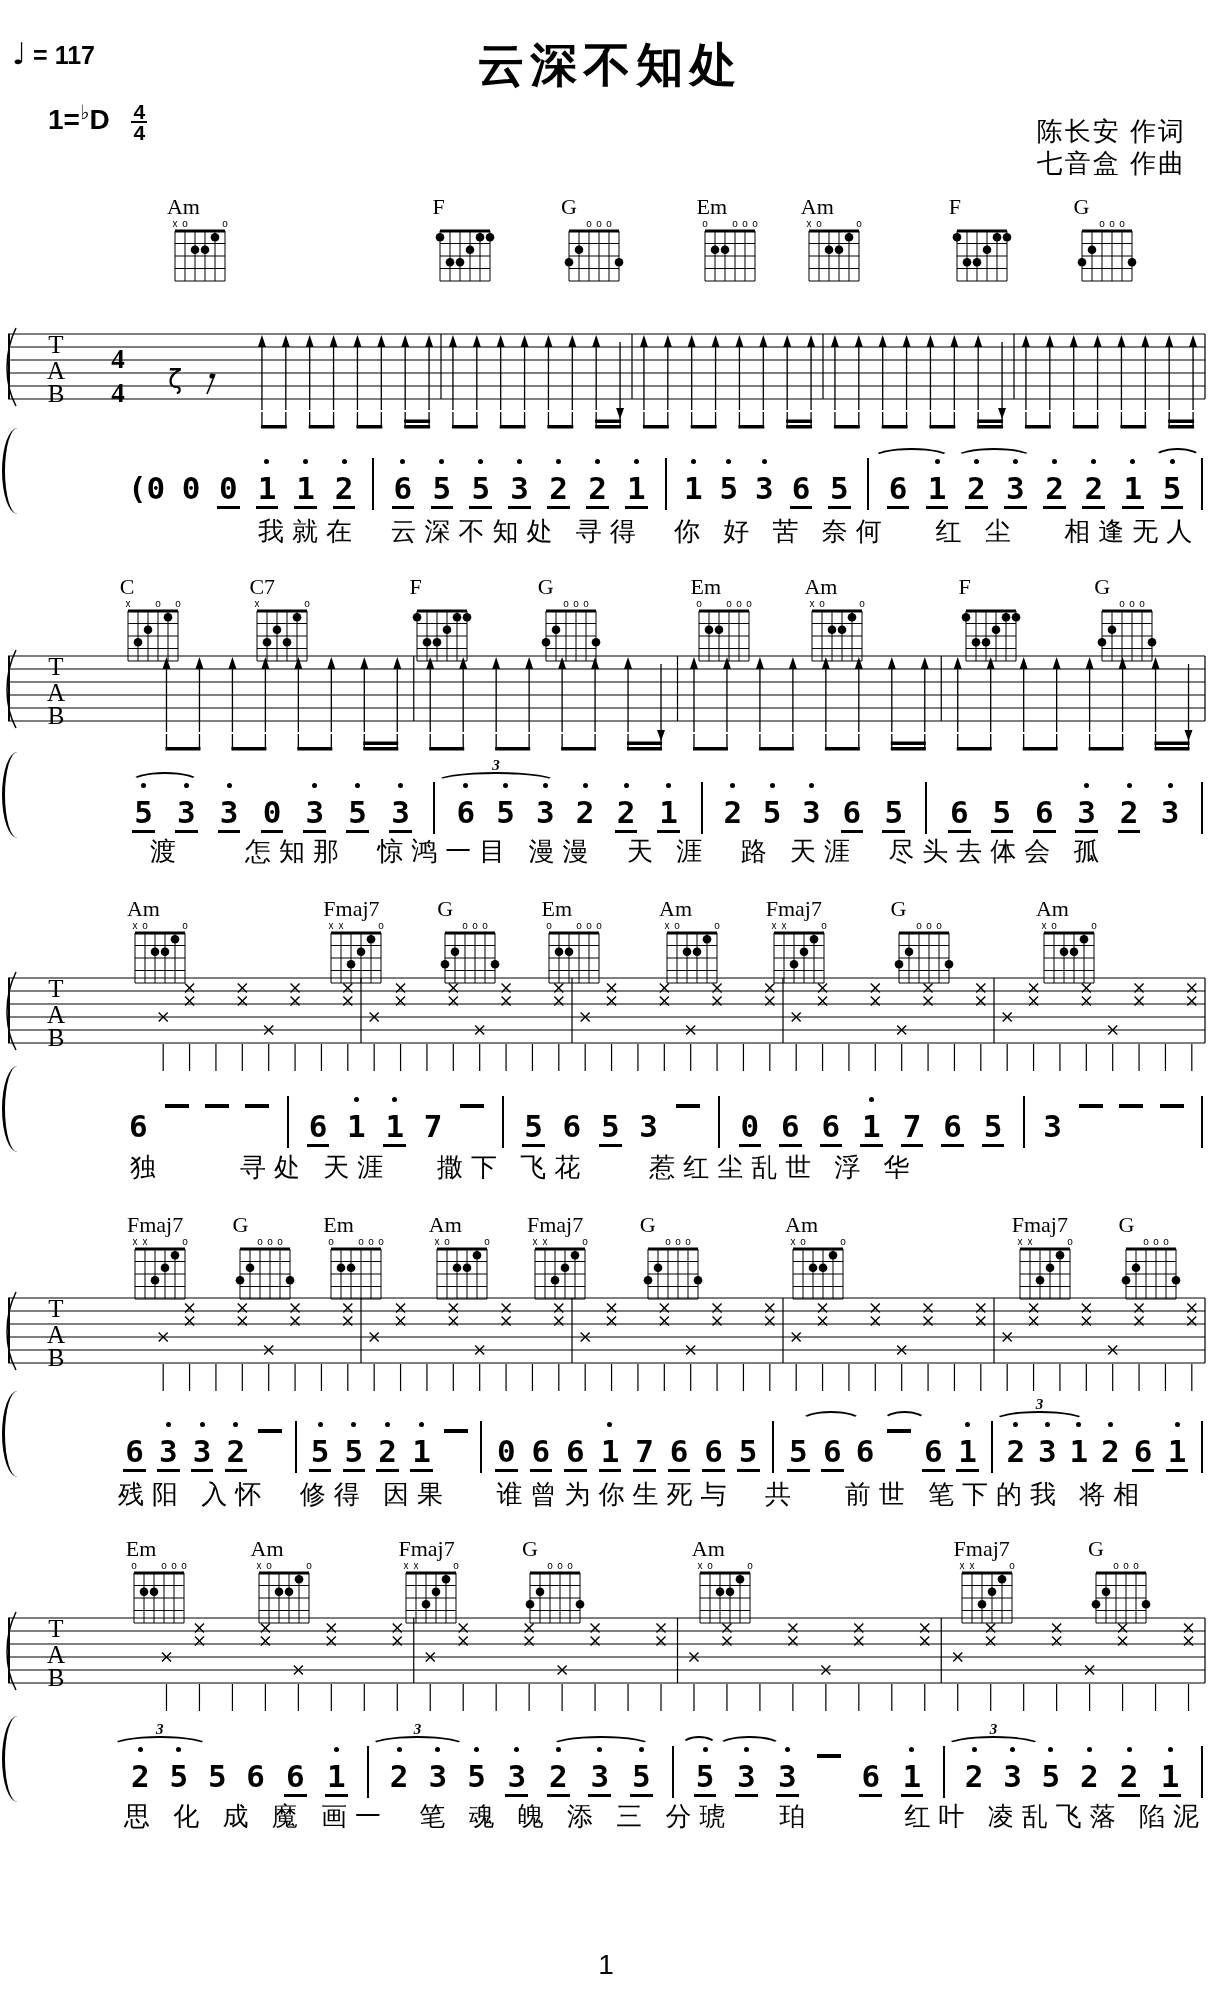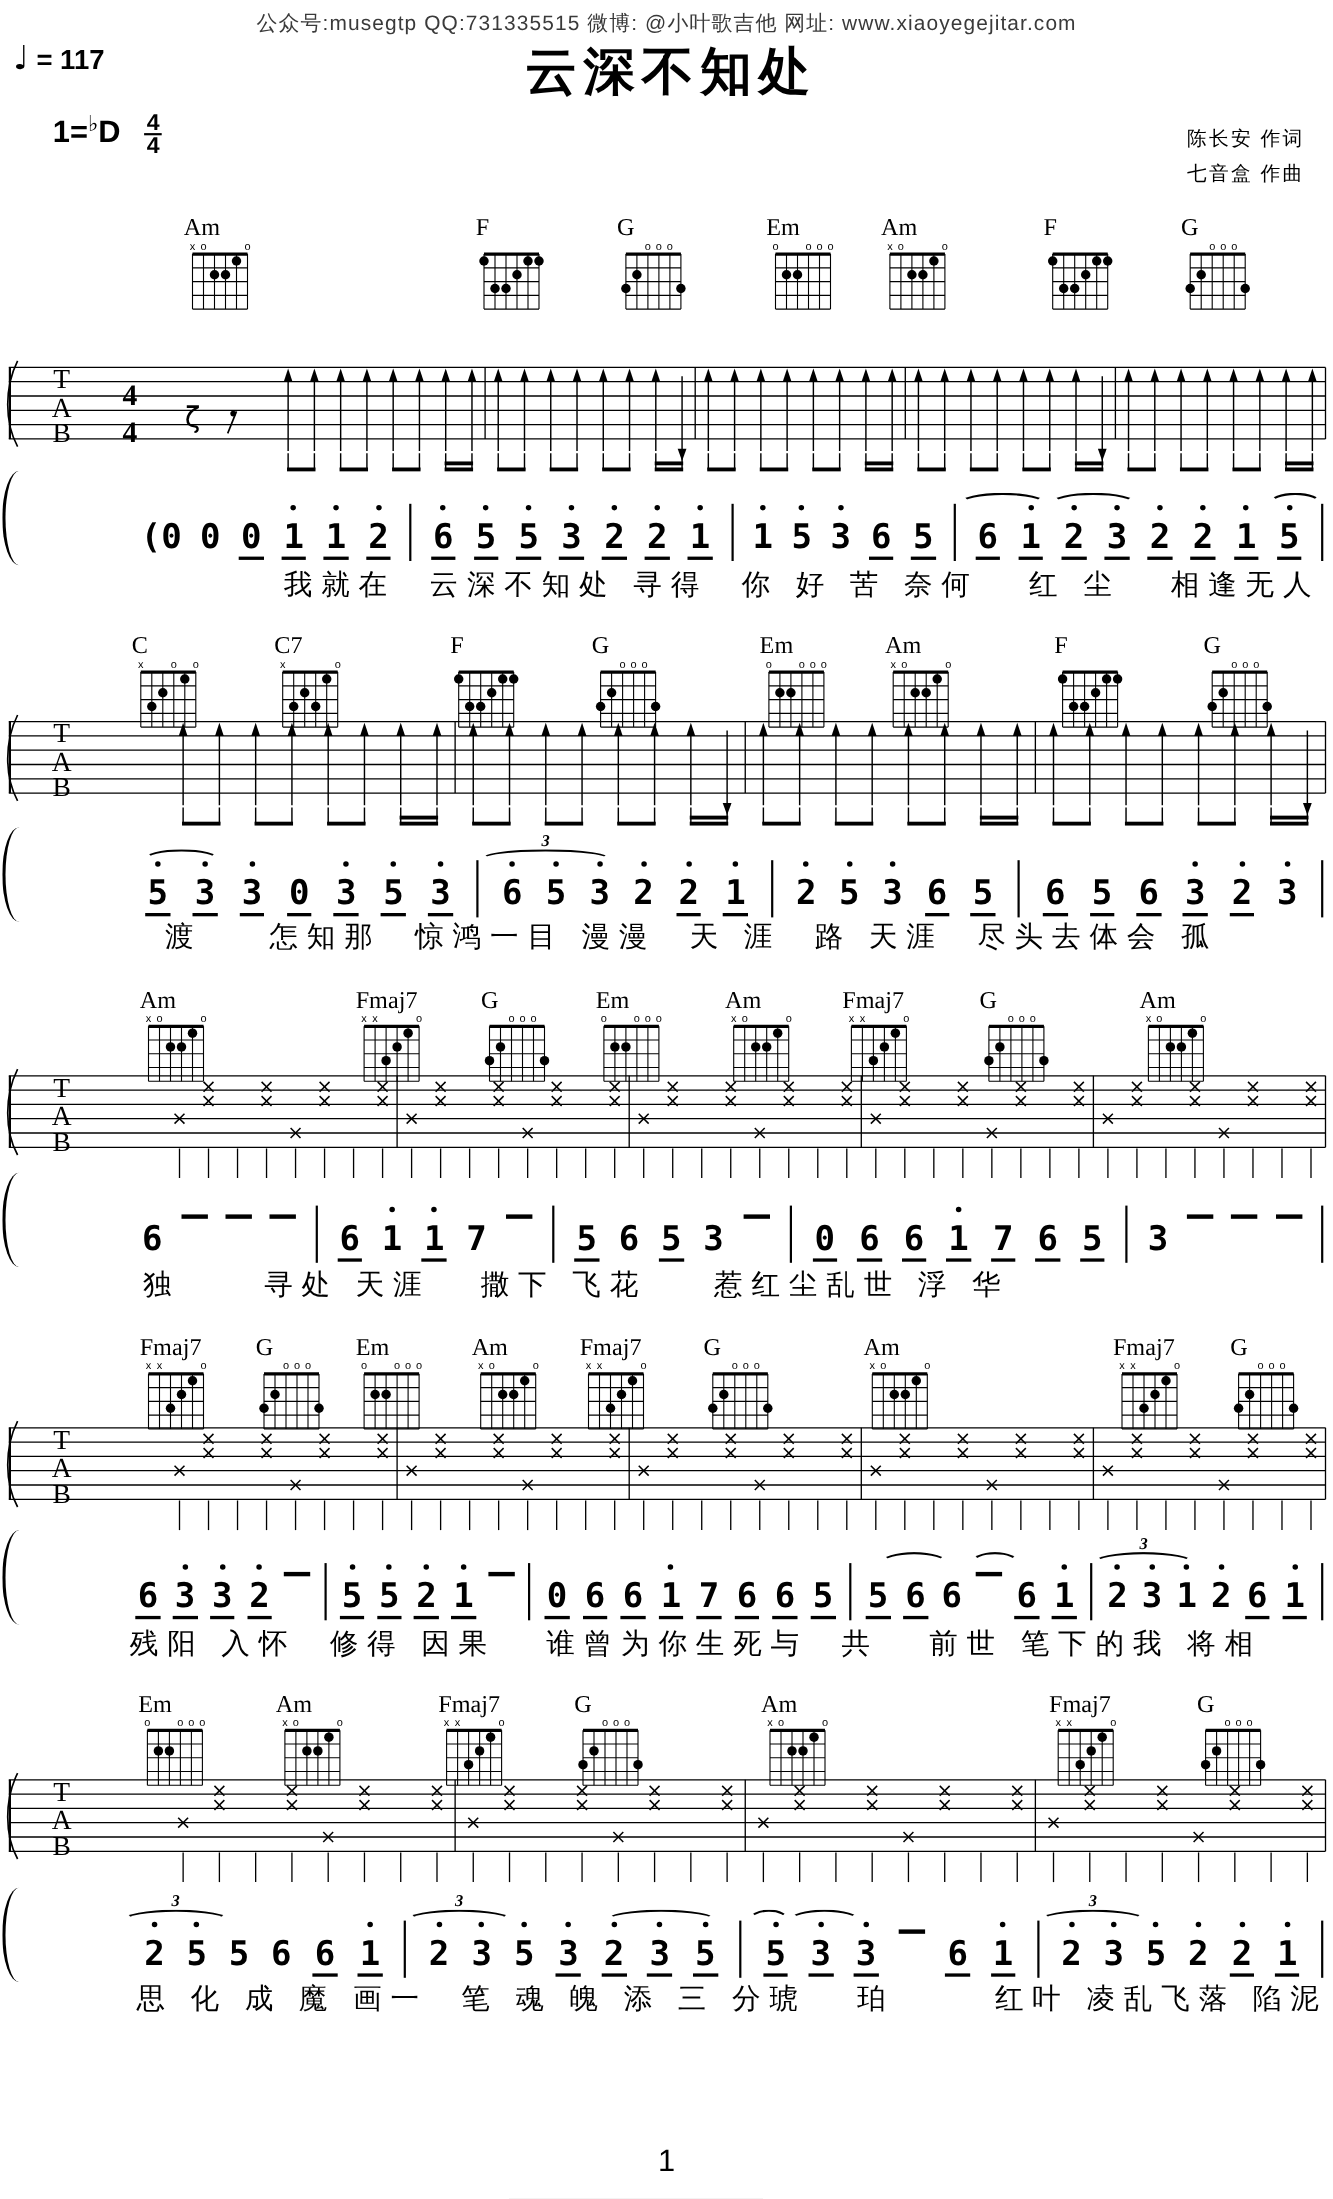--- a/index.html
+++ b/index.html
@@ -11,21 +11,21 @@
   .tempo .note{font-family:"DejaVu Sans",sans-serif;font-size:30px;}
   .title{position:absolute;top:30px;left:0;width:100%;text-align:center;font-size:47px;
          font-weight:bold;letter-spacing:6px;margin:4px;}
   .subtitle{position:absolute;top:92px;left:0;width:100%;text-align:center;font-size:27px;font-weight:bold;}
   .keysig{position:absolute;left:8px;top:100px;font-size:28px;font-weight:bold;margin-left:40px;}
   .keysig sup{font-family:"DejaVu Sans",sans-serif;font-size:20px;}
   .frac{display:inline-block;vertical-align:middle;text-align:center;margin-left:14px;}
   .frac span{display:block;font-size:21px;line-height:19px;font-weight:bold;}
   .frac span:first-child{border-bottom:2px solid #000;padding:0 2px;}
   .capo{position:absolute;left:8px;top:142px;font-size:26px;}
-  .credit{position:absolute;right:26px;font-size:18px;letter-spacing:2px;}
+  .credit{position:absolute;right:26px;font-size:26px;letter-spacing:2px;}
   .c1{top:114px;} .c2{top:146px;}
   .system{position:absolute;left:0;top:0;width:100%;height:0;}
   .chord-row{position:absolute;left:0;width:100%;height:96px;}
   .chord{position:absolute;width:66px;}
   .chord-name{font-family:"Liberation Serif",serif;font-size:22px;line-height:22px;}
   .jianpu{position:absolute;left:0;right:4px;display:flex;align-items:flex-end;
           padding:0 4px 0 112px;height:70px;box-sizing:border-box;}
   .jbrace{position:absolute;left:2px;bottom:-4px;width:14px;height:86px;
           border-left:3px solid #000;border-radius:100% 0 0 100% / 55% 0 0 55%;}
   .measure{position:relative;display:flex;justify-content:space-evenly;align-items:flex-end;
@@ -43,21 +43,20 @@
          font-family:"Liberation Serif",serif;font-style:italic;font-weight:bold;font-size:15px;}
   .lyrics{position:absolute;left:0;width:100%;font-size:26px;letter-spacing:8px;
           white-space:pre;box-sizing:border-box;}
   .tabstaff{position:absolute;left:0;}
   .pageno{position:absolute;bottom:18px;left:0;width:100%;text-align:center;font-size:28px;}
 </style>
 </head>
 <body>
 
 <div class="sheet">
-  <div class="watermark">公众号:musegtp   QQ:731335515   微博: @小叶歌吉他  网址: www.xiaoyegejitar.com</div>
 
   <div class="tempo">
     <span class="note">♩</span>
     <span>= 117</span>
   </div>
 
   <h1 class="title">云深不知处</h1>
 
   <div class="keysig">
     <span>1=</span><sup>♭</sup><span>D</span>

